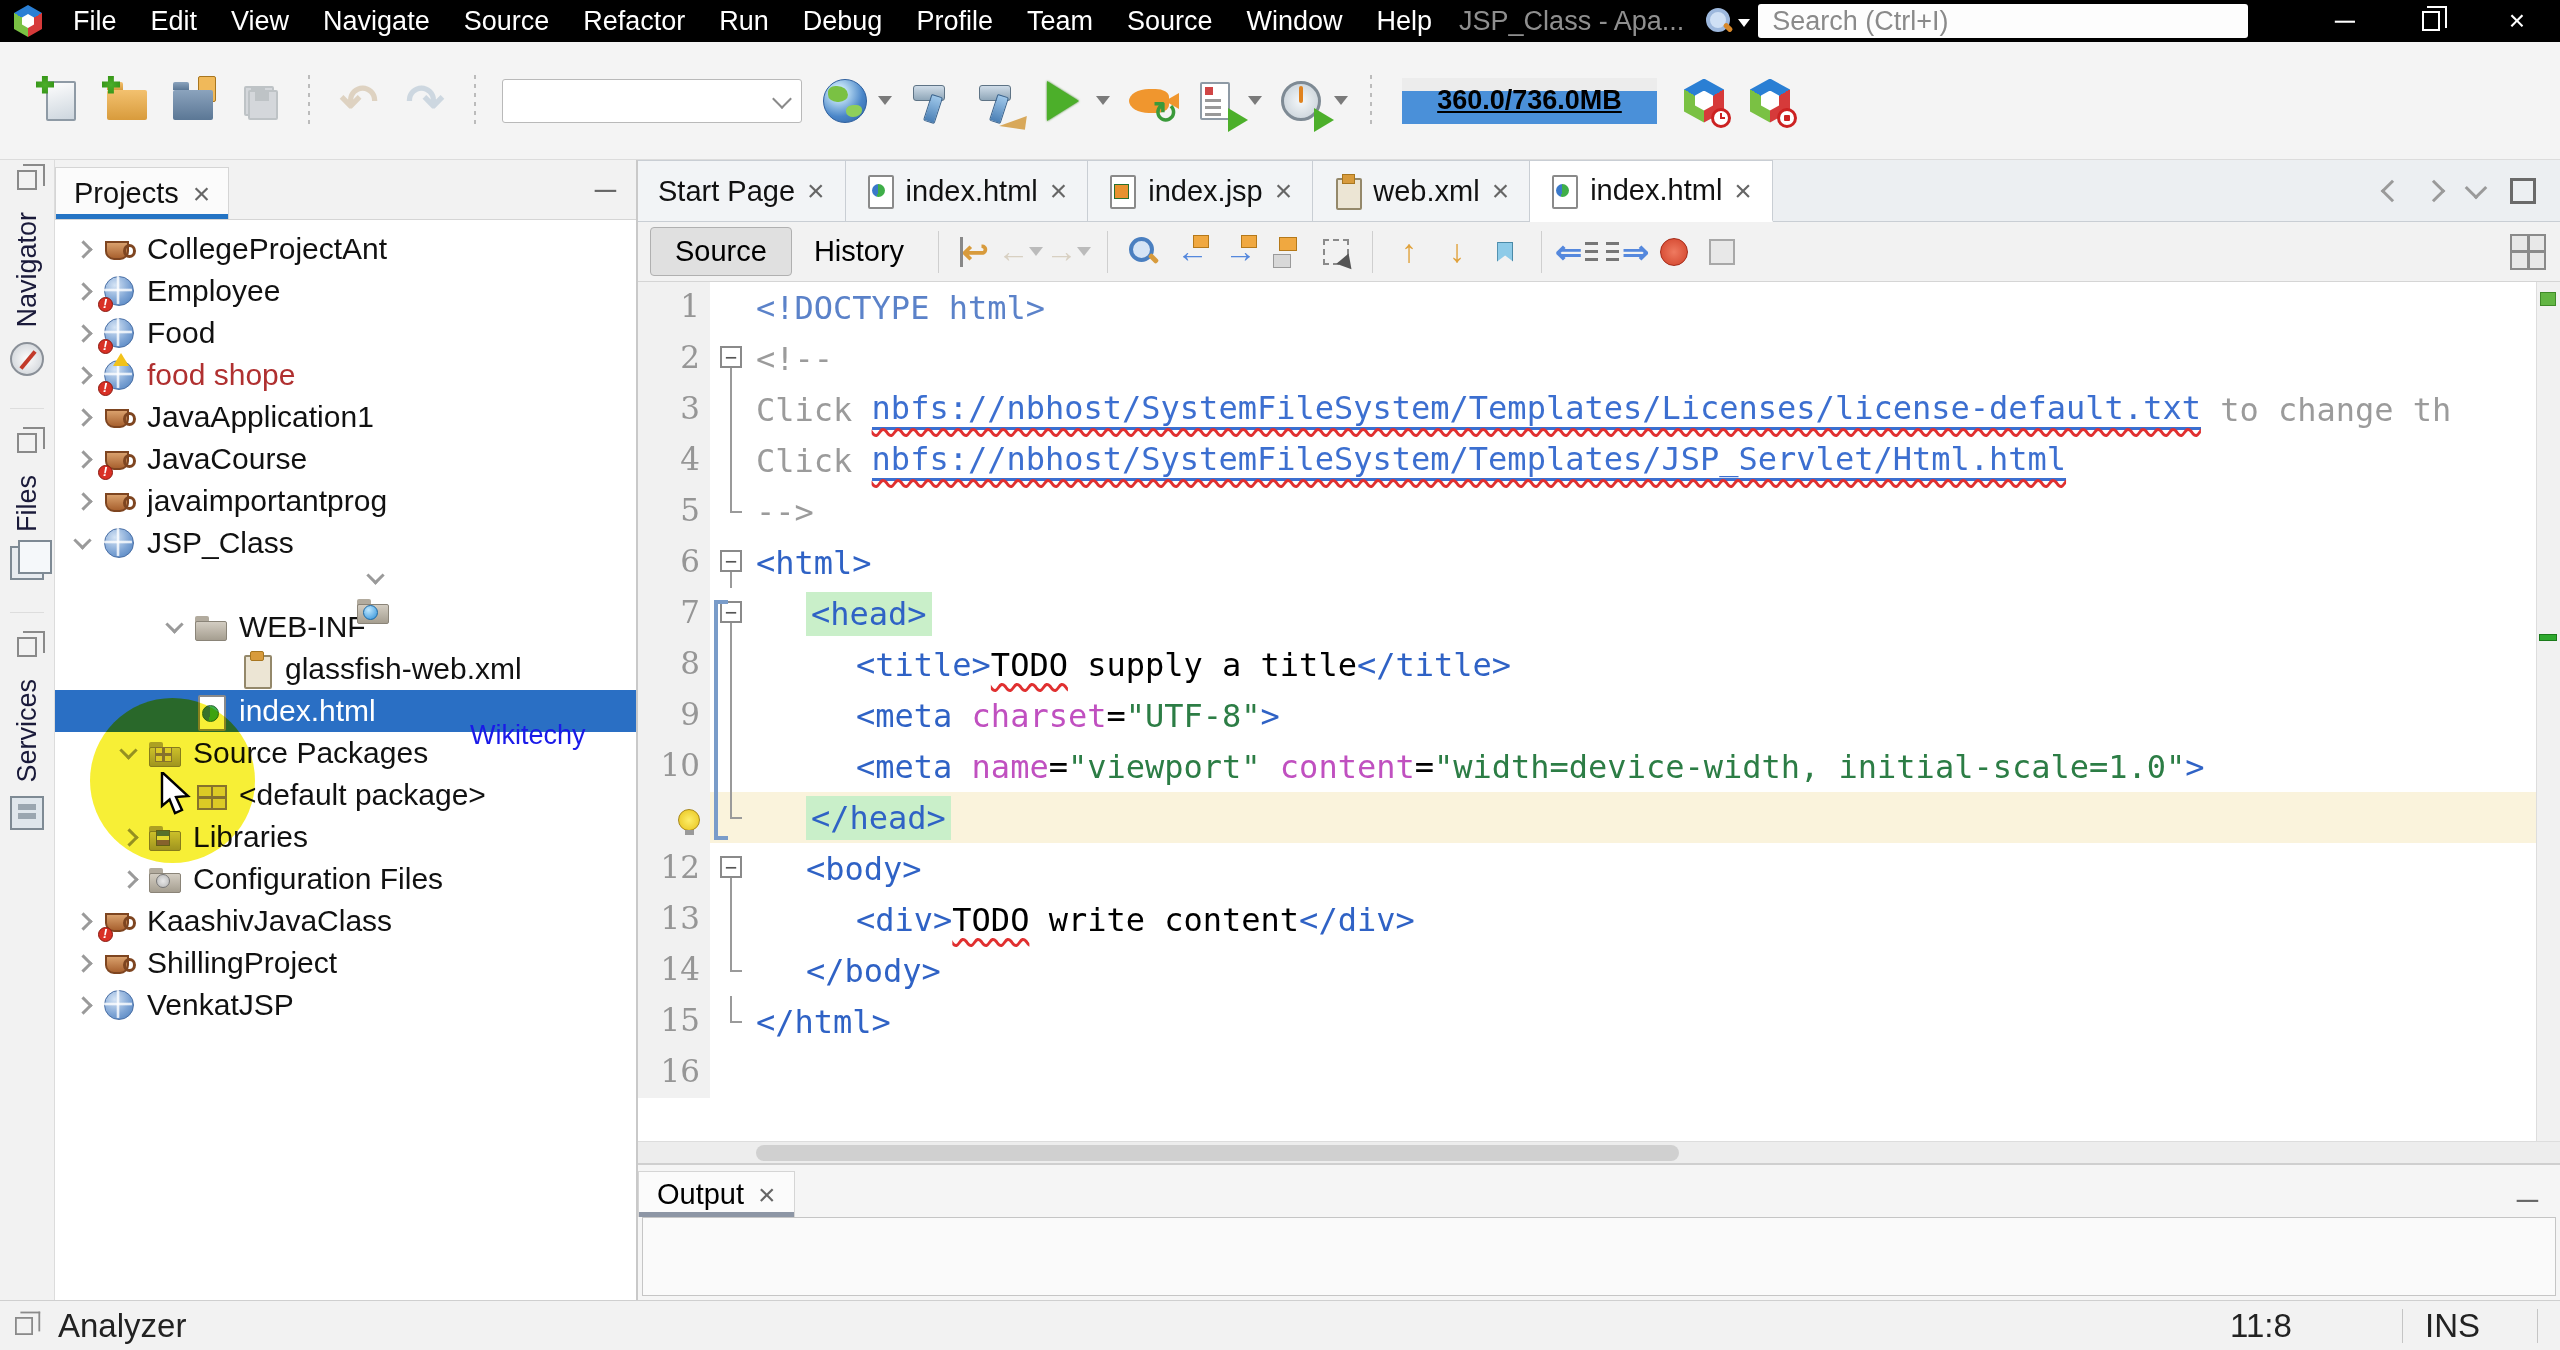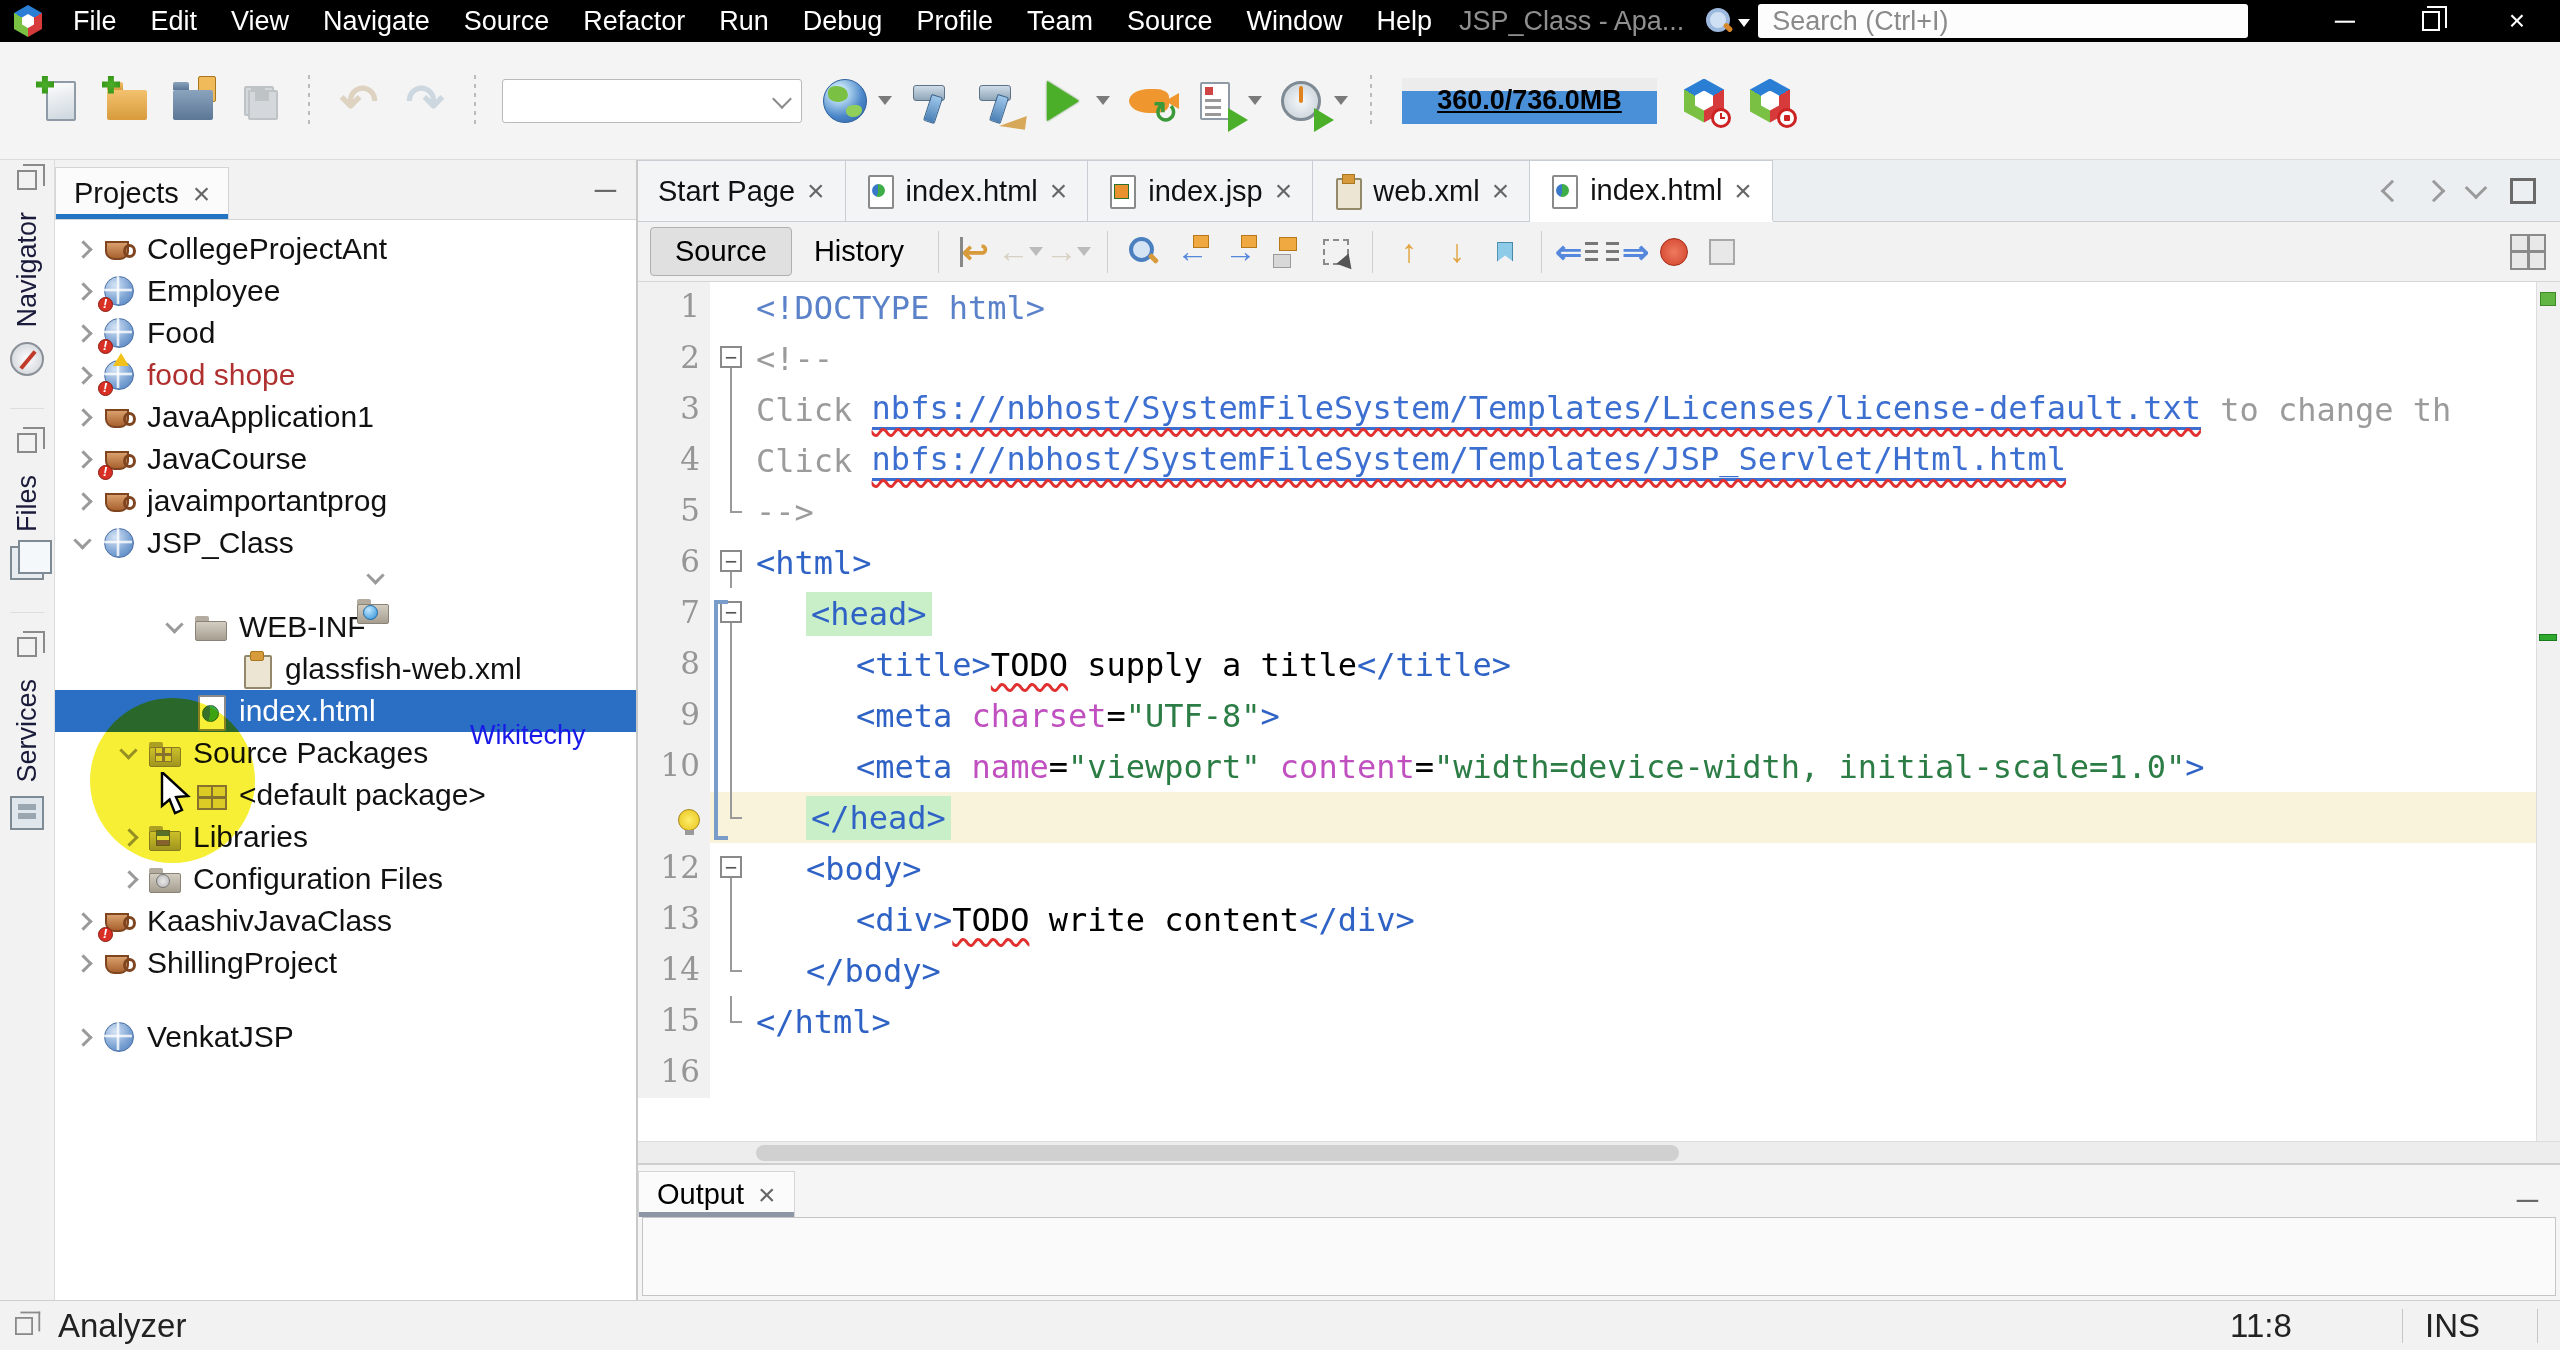--- a/index.html
+++ b/index.html
@@ -443,21 +443,21 @@
             <i class="ticon cup">
               <i class="b err"></i>
             </i>
             <span class="tlabel">KaashivJavaClass</span>
           </div>
           <div class="trow" style="padding-left: 14px;">
             <i class="chev c"></i>
             <i class="ticon cup"></i>
             <span class="tlabel">ShillingProject</span>
           </div>
-          <div class="trow" style="padding-left: 14px; margin-top: 32px;">
+          <div class="trow" style="padding-left: 14px;">
             <i class="chev c"></i>
             <i class="ticon globe"></i>
             <span class="tlabel">VenkatJSP</span>
           </div>
         </div>
       <div class="spot"></div>
       <svg class="cursor" width="40" height="48" viewBox="0 0 20 24">
         <polygon points="1,0 14,12 8,12.5 11,19 7.5,20.6 4.8,13.8 1,17" fill="#fff" stroke="#000" stroke-width="1.2"></polygon>
       </svg>
       <span class="wm">Wikitechy</span>

